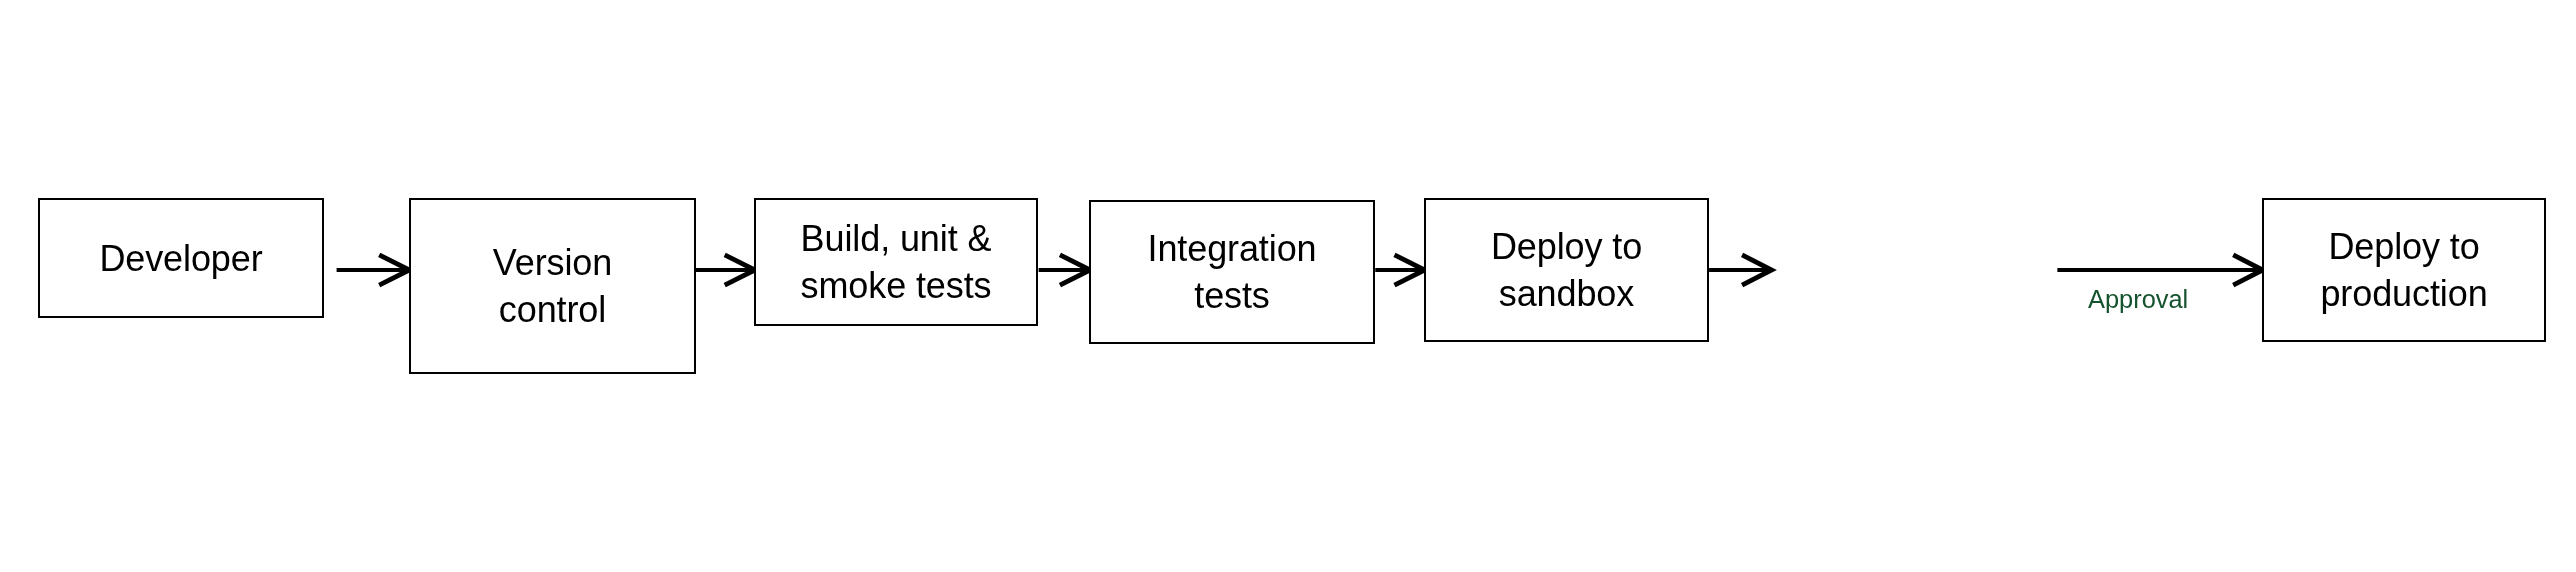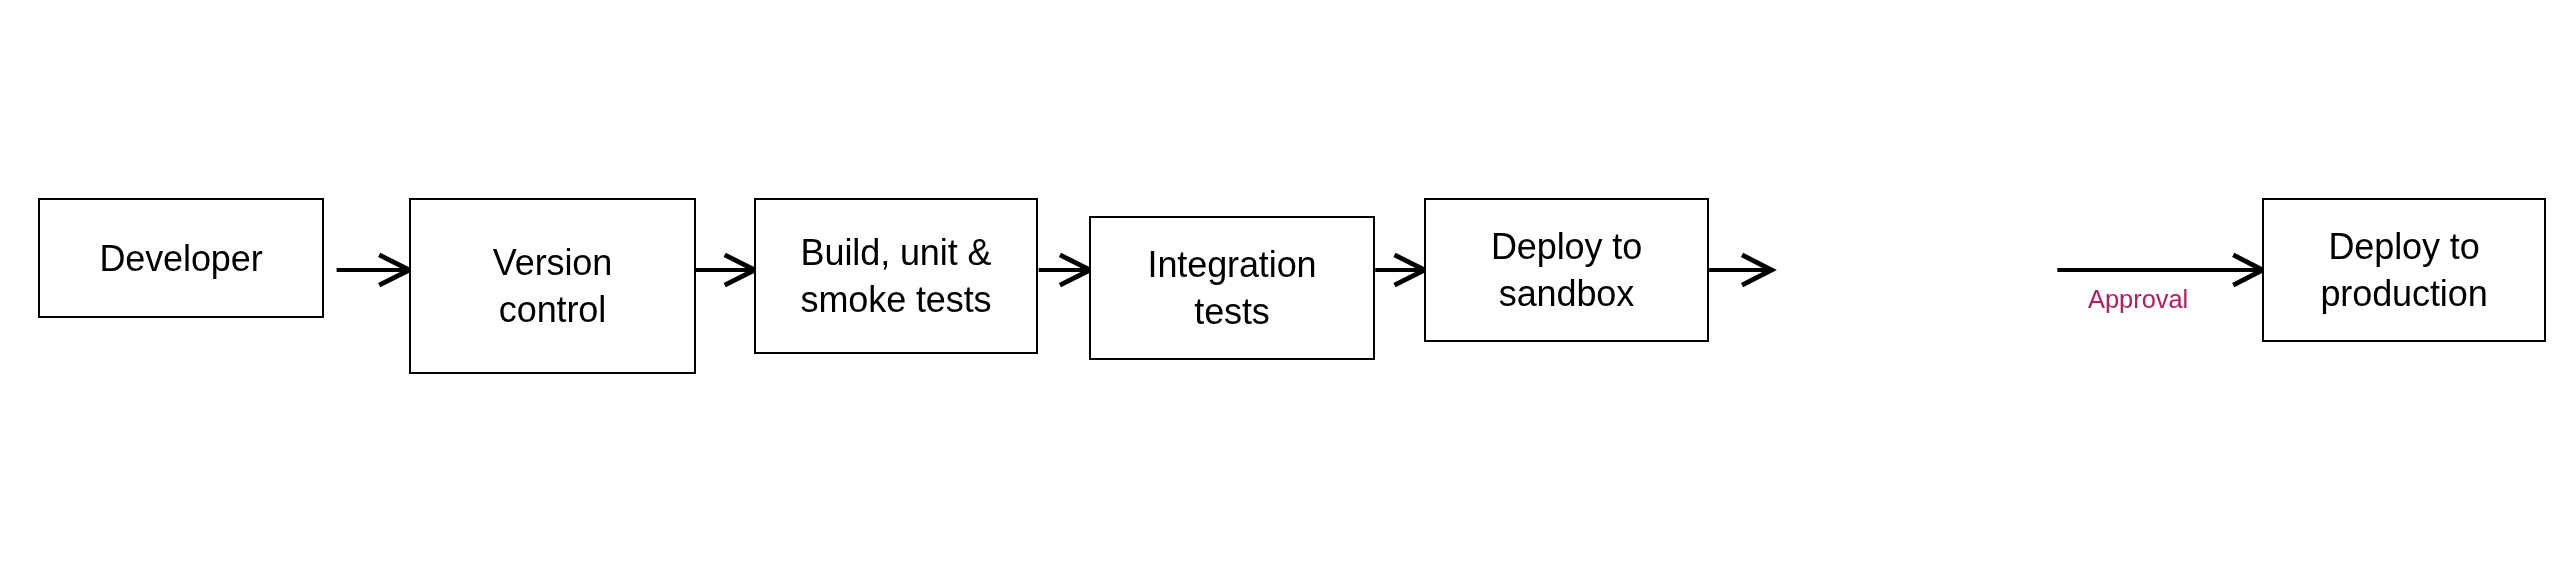--- a/index.html
+++ b/index.html
@@ -45,21 +45,21 @@
     top: 0;
     width: 2576px;
     height: 573px;
     pointer-events: none;
   }
   .edge-label {
     position: absolute;
     font-family: "Liberation Sans", sans-serif;
     font-size: 25.4px;
     line-height: 27.5px;
-    color: #be185d;
+    color: #14532d;
     white-space: nowrap;
   }
 </style>
 </head>
 <body>
 
 <div id="diagram-canvas">
 
   <svg class="edge-layer" width="2576" height="573" viewBox="0 0 3750 834" xmlns="http://www.w3.org/2000/svg">
 
@@ -98,26 +98,26 @@
 
   <div class="node-box" style="left:38px; top:198px; width:286px; height:120px;">
     <span class="node-label">Developer</span>
   </div>
 
   <div class="node-box" style="left:409px; top:198px; width:287px; height:176px;">
     <span class="node-label">Version
 control</span>
   </div>
 
-  <div class="node-box" style="left:754px; top:198px; width:284px; height:156px;">
+  <div class="node-box" style="left:754px; top:198px; width:284px; height:128px;">
     <span class="node-label">Build, unit &amp;
 smoke tests</span>
   </div>
 
-  <div class="node-box" style="left:1089px; top:216px; width:286px; height:144px;">
+  <div class="node-box" style="left:1089px; top:200px; width:286px; height:144px;">
     <span class="node-label">Integration
 tests</span>
   </div>
 
   <div class="node-box" style="left:1424px; top:198px; width:285px; height:144px;">
     <span class="node-label">Deploy to
 sandbox</span>
   </div>
 
 

